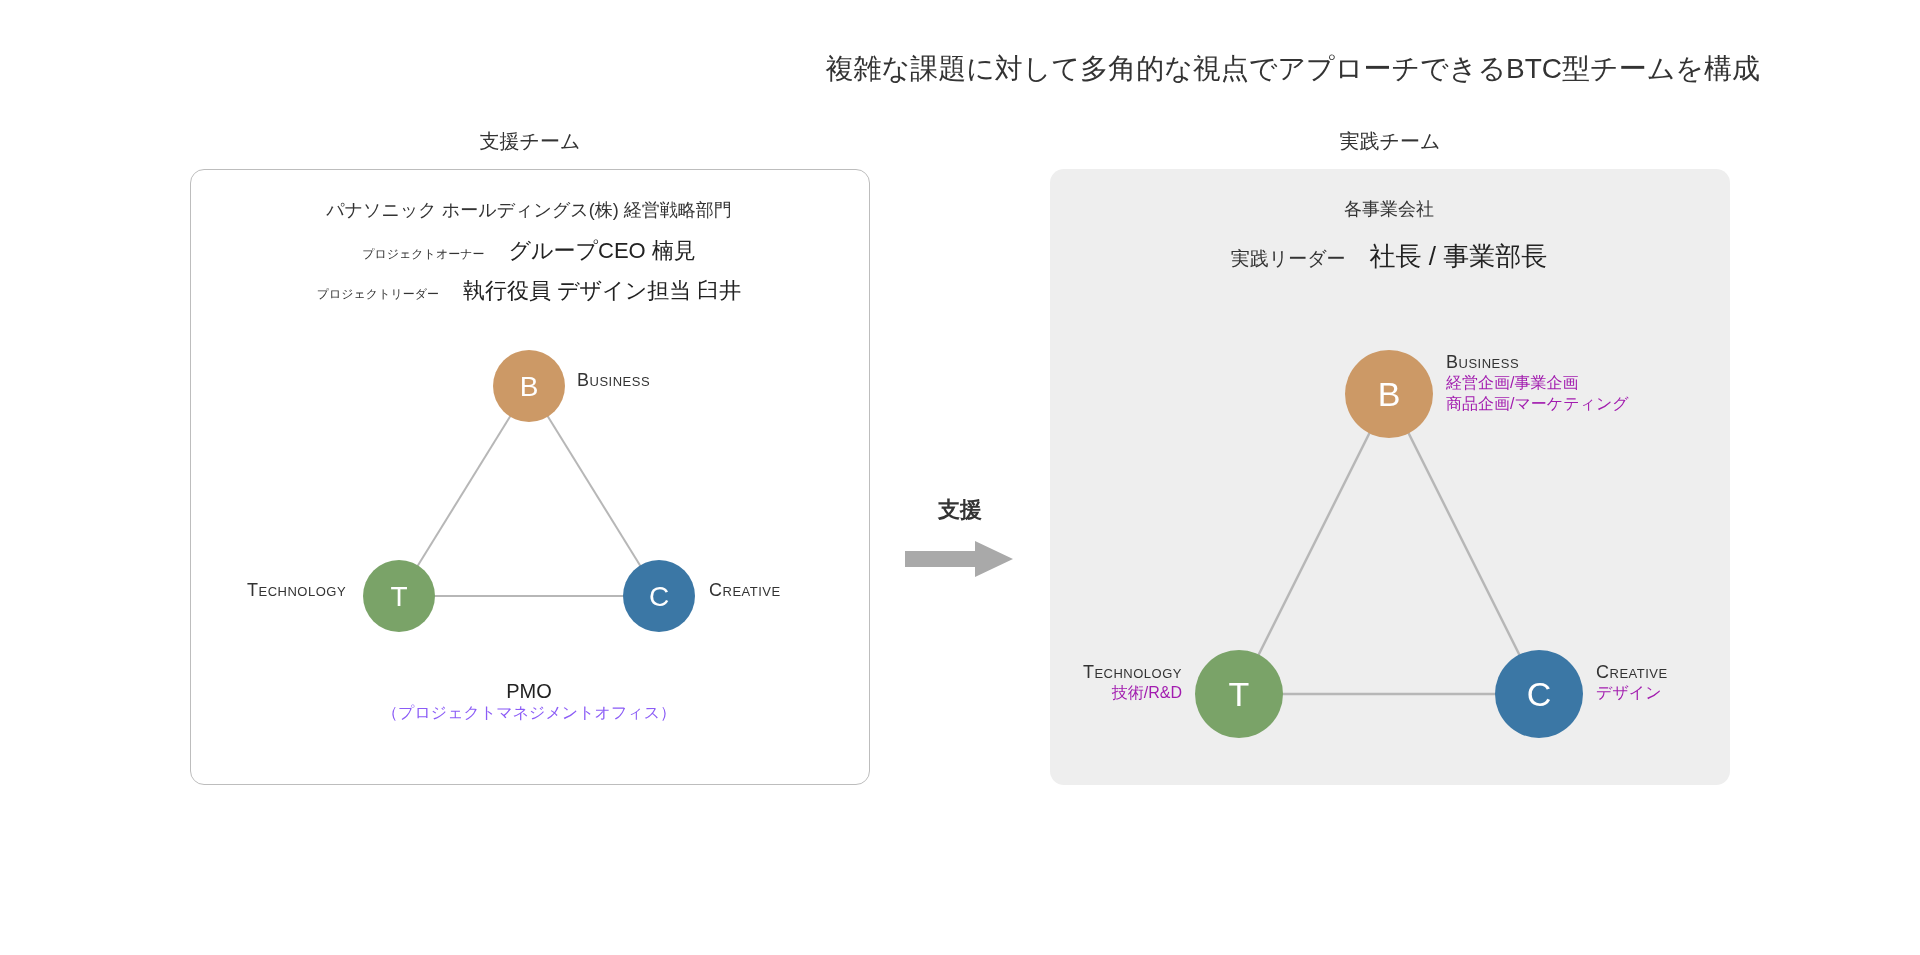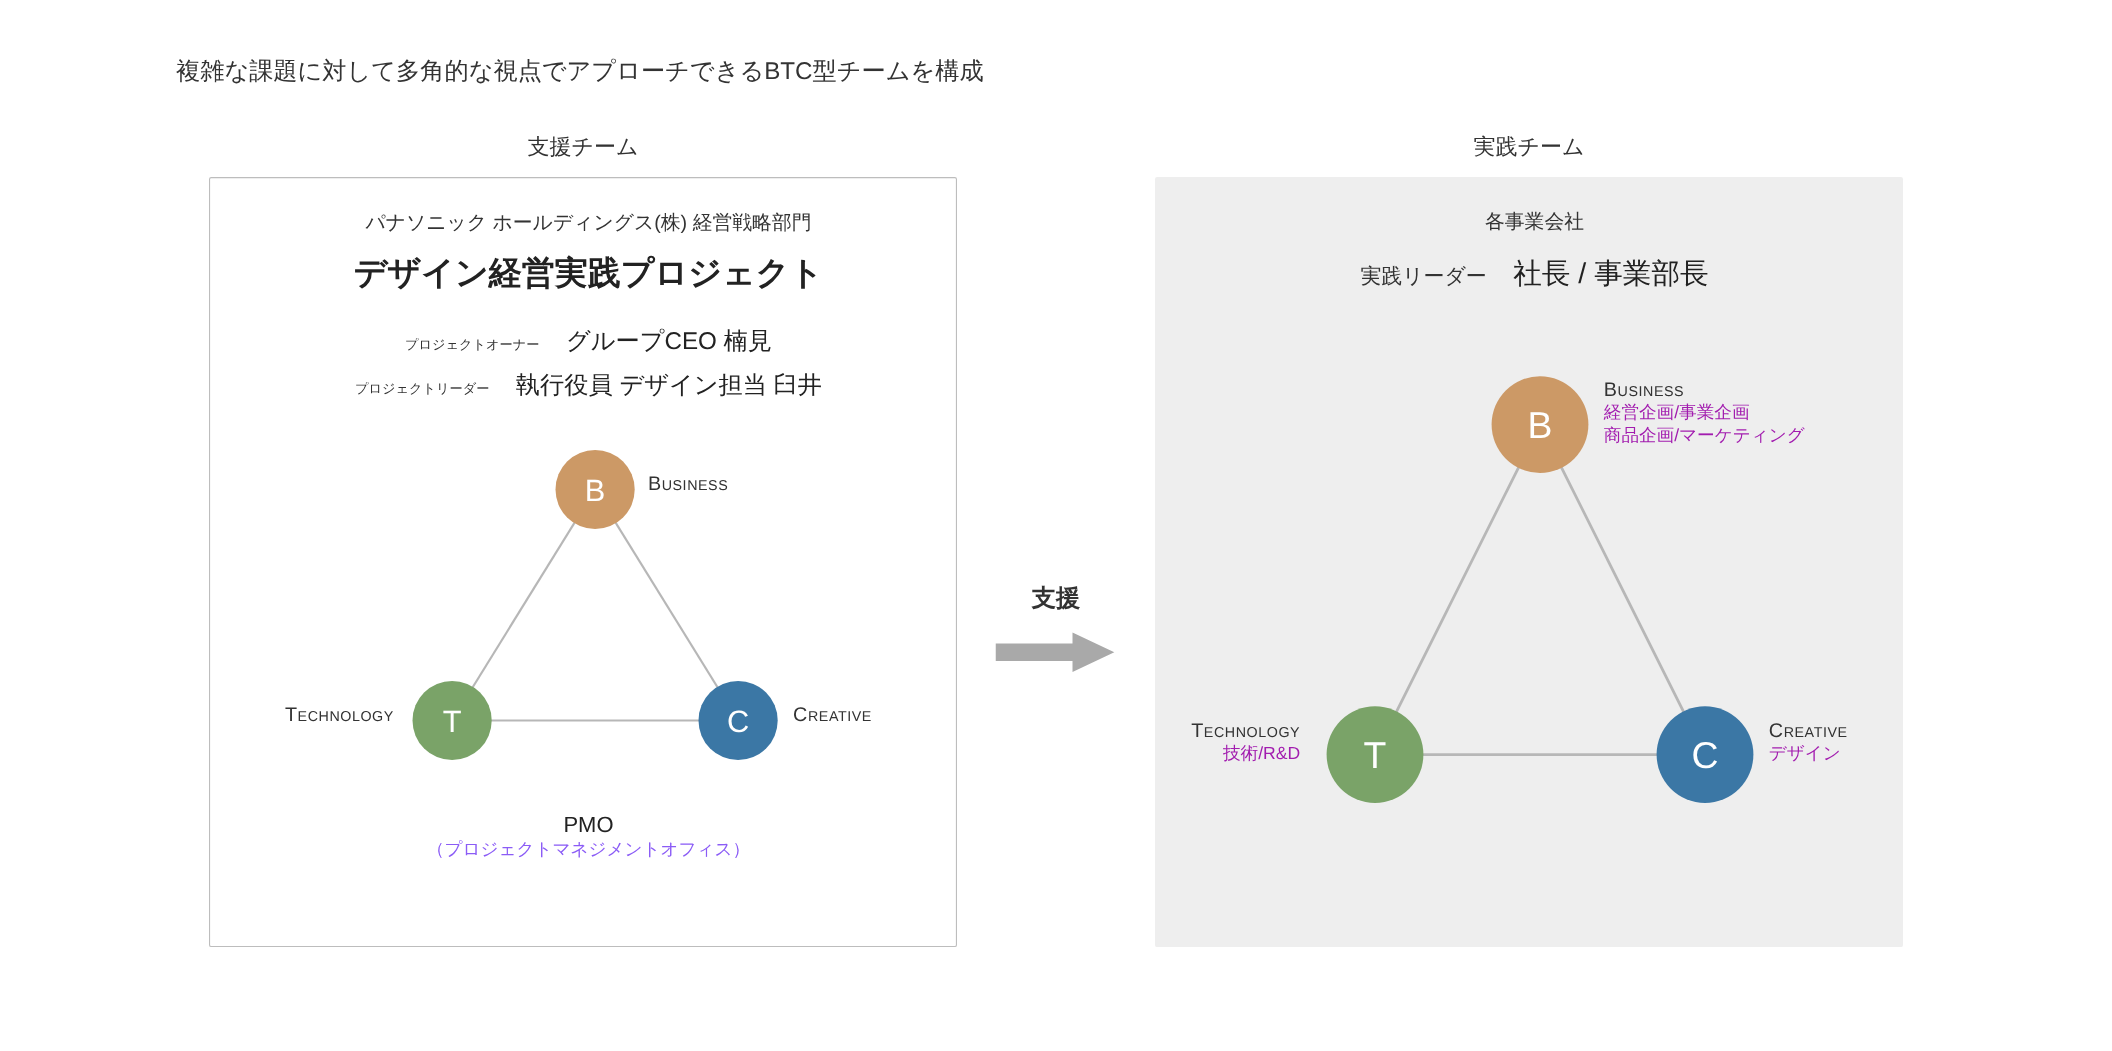--- a/index.html
+++ b/index.html
@@ -7,22 +7,22 @@
     font-family: "Hiragino Sans", "Hiragino Kaku Gothic ProN", Meiryo, sans-serif;
     background: #ffffff;
     width: 1920px;
     height: 955px;
     color: #333;
   }
   .canvas {
     padding: 50px 160px 0 160px;
   }
   .main-title {
-    text-align: left;
-    font-size: 22px;
+    text-align: right;
+    font-size: 28px;
     font-weight: 500;
     color: #333;
     margin-bottom: 40px;
   }
   .columns {
     display: flex;
     align-items: stretch;
     justify-content: center;
     gap: 30px;
   }
@@ -30,24 +30,24 @@
     display: flex;
     flex-direction: column;
     align-items: center;
   }
   .col-label {
     font-size: 20px;
     color: #333;
     margin-bottom: 14px;
   }
   .panel {
-    border-radius: 2px;
-    padding: 28px 30px 28px 40px;
+    border-radius: 14px;
+    padding: 28px 30px 28px 28px;
     width: 680px;
-    height: 700px;
+    height: 616px;
     position: relative;
   }
   .panel-left {
     border: 1.5px solid #bdbdbd;
     background: #ffffff;
   }
   .panel-right {
     background: #eeeeee;
   }
   .org {
@@ -134,21 +134,20 @@
 <div class="canvas">
 
   <h1 class="main-title">複雑な課題に対して多角的な視点でアプローチできるBTC型チームを構成</h1>
 
   <div class="columns">
 
     <div class="col">
       <div class="col-label">支援チーム</div>
       <div class="panel panel-left">
         <div class="org">パナソニック ホールディングス(株) 経営戦略部門</div>
-        <div class="big-title">デザイン経営実践プロジェクト</div>
         <div class="role-row">
           <span class="role-label">プロジェクトオーナー</span>
           <span class="role-value">グループCEO 楠見</span>
         </div>
         <div class="role-row">
           <span class="role-label">プロジェクトリーダー</span>
           <span class="role-value">執行役員 デザイン担当 臼井</span>
         </div>
 
         <div class="triangle-wrap" style="height:360px; margin-top:10px;">

